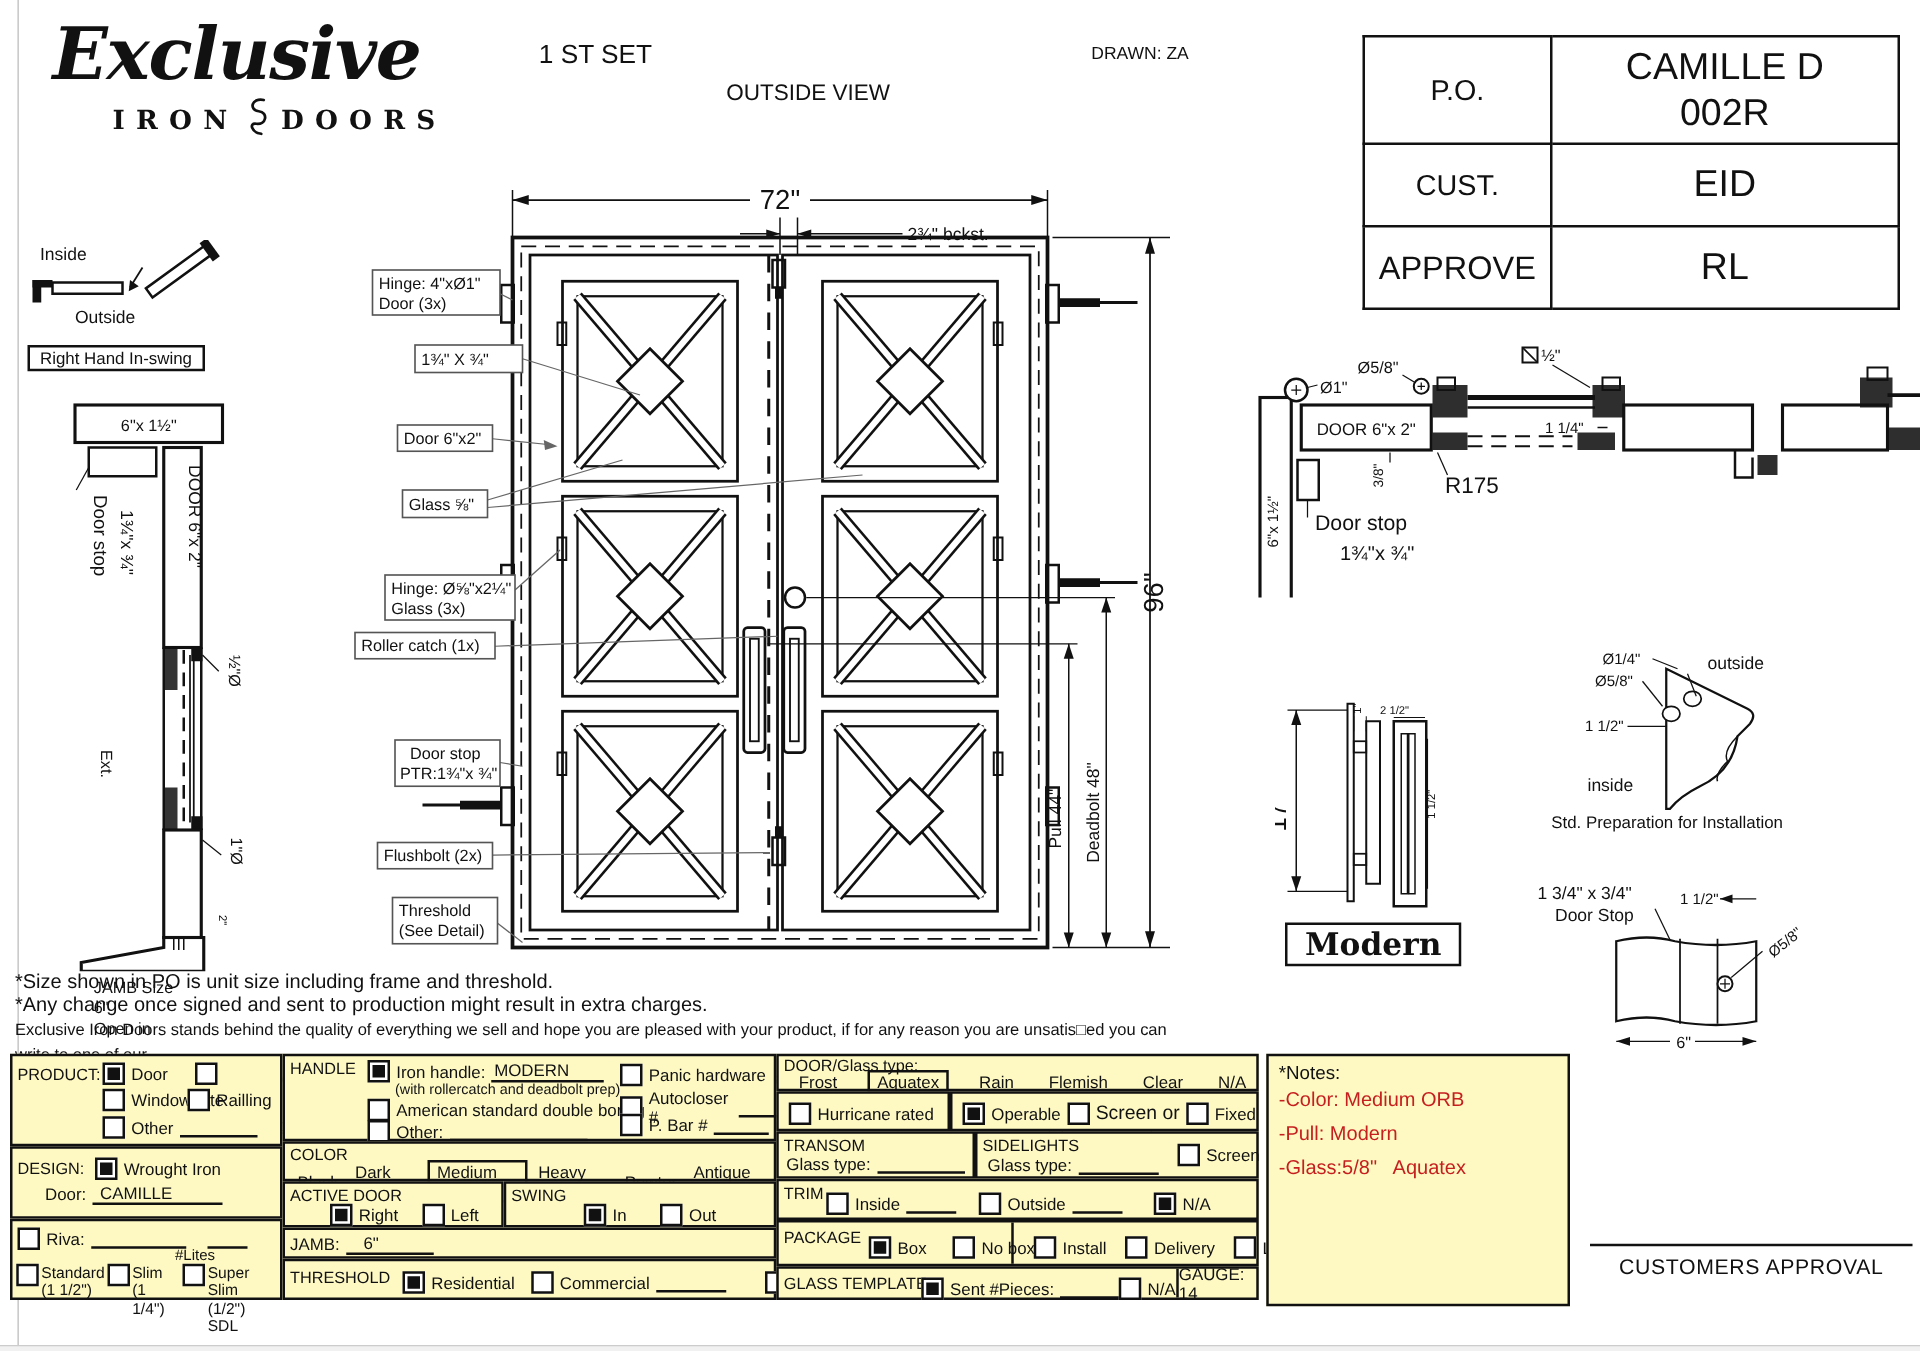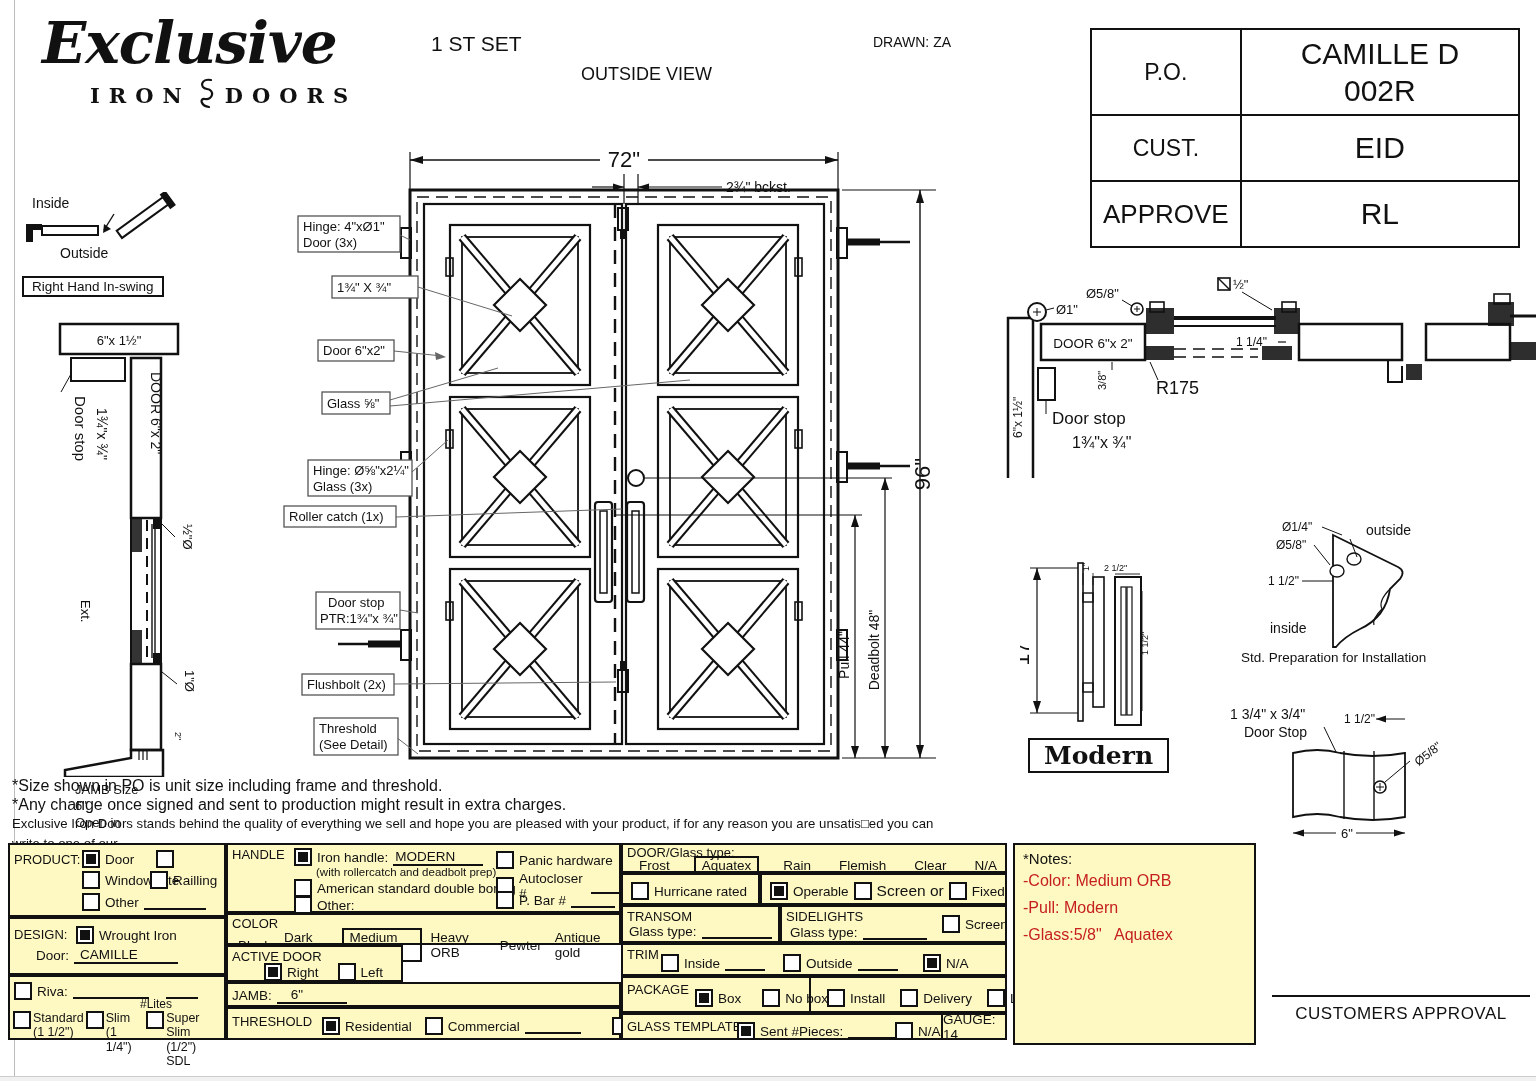--- a/index.html
+++ b/index.html
@@ -529,20 +529,29 @@
 
     <div class="fbox" style="left:218px;top:102px;width:177px;height:37px;">
       <span class="abs flabel" style="left:4px;top:2px;">ACTIVE DOOR</span>
       <div class="abs row" style="left:36px;top:16px;">
           <span class="cb checked"></span>
           <span class="fs">Right</span>
           <span class="cb" style="margin-left:14px;"></span>
           <span class="fs">Left</span>
         </div>
     </div>
+    <div class="fbox" style="left:395px;top:102px;width:218px;height:37px;">
+      <span class="abs flabel" style="left:4px;top:2px;">SWING</span>
+      <div class="abs row" style="left:62px;top:16px;">
+          <span class="cb checked"></span>
+          <span class="fs">In</span>
+          <span class="cb" style="margin-left:22px;"></span>
+          <span class="fs">Out</span>
+        </div>
+    </div>
 
     <div class="fbox" style="left:218px;top:139px;width:395px;height:25px;">
       <div class="abs row" style="left:4px;top:3px;">
           <span class="fs">JAMB:</span>
           <span class="fs" style="border-bottom:2px solid #111;padding:0 44px 0 14px;">6"</span>
         </div>
     </div>
 
     <div class="fbox" style="left:218px;top:164px;width:395px;height:33px;">
       <span class="abs flabel" style="left:4px;top:5px;">THRESHOLD</span>

